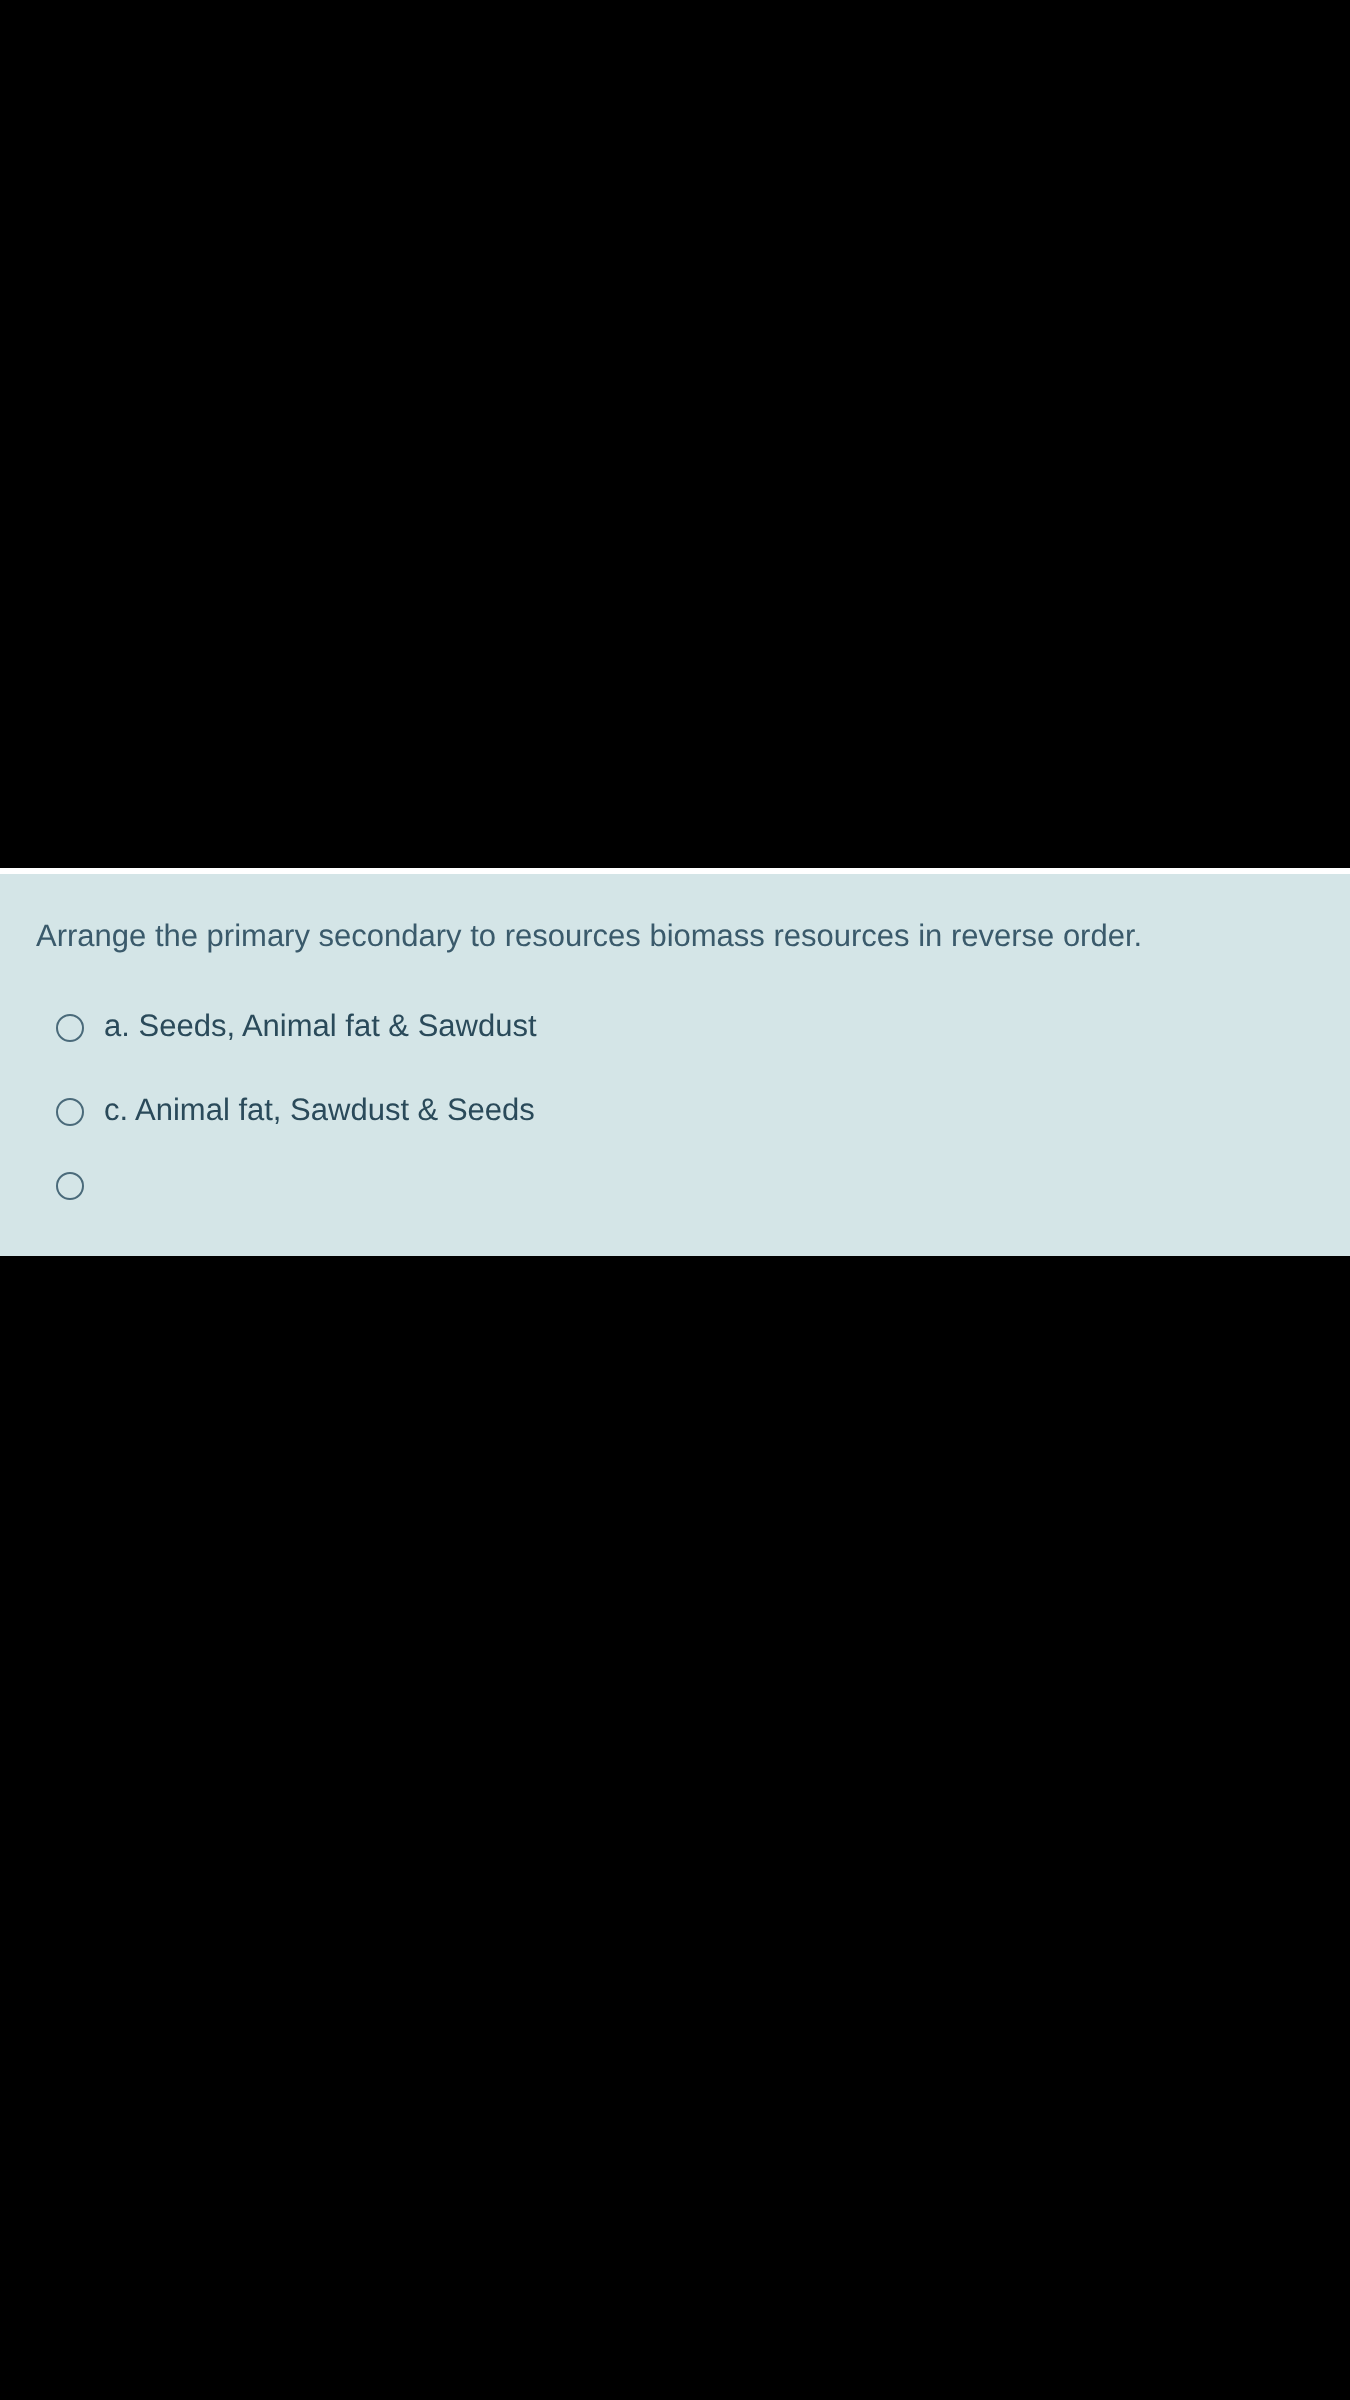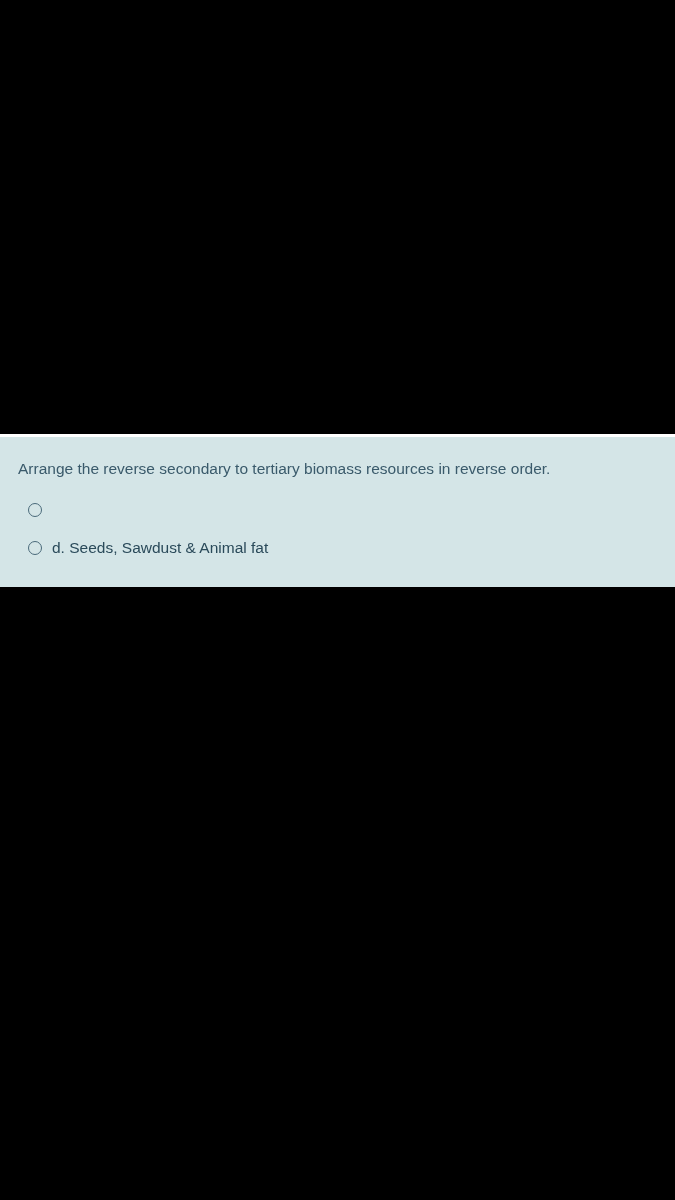--- a/index.html
+++ b/index.html
@@ -52,28 +52,35 @@
     .option-label {
       color: #2a4a5a;
       font-size: 15.5px;
       line-height: 1.4;
     }
   </style>
 </head>
 <body>
 
 <div class="question-container">
-  <div class="question-text">Arrange the reverse secondary to tertiary biomass resources in reverse order.</div>
+  <div class="question-text">Arrange the primary secondary to resources biomass resources in reverse order.</div>
 
+  <div class="option">
+    <span class="radio"></span>
+    <span class="option-label">
+      <span>a.</span>
+      <span>Seeds, Animal fat &amp; Sawdust</span>
+    </span>
+  </div>
 
 
   <div class="option">
     <span class="radio"></span>
+    <span class="option-label">
+      <span>c.</span>
+      <span>Animal fat, Sawdust &amp; Seeds</span>
+    </span>
   </div>
 
   <div class="option">
     <span class="radio"></span>
-    <span class="option-label">
-      <span>d.</span>
-      <span>Seeds, Sawdust &amp; Animal fat</span>
-    </span>
   </div>
 </div>
 
 </body></html>

